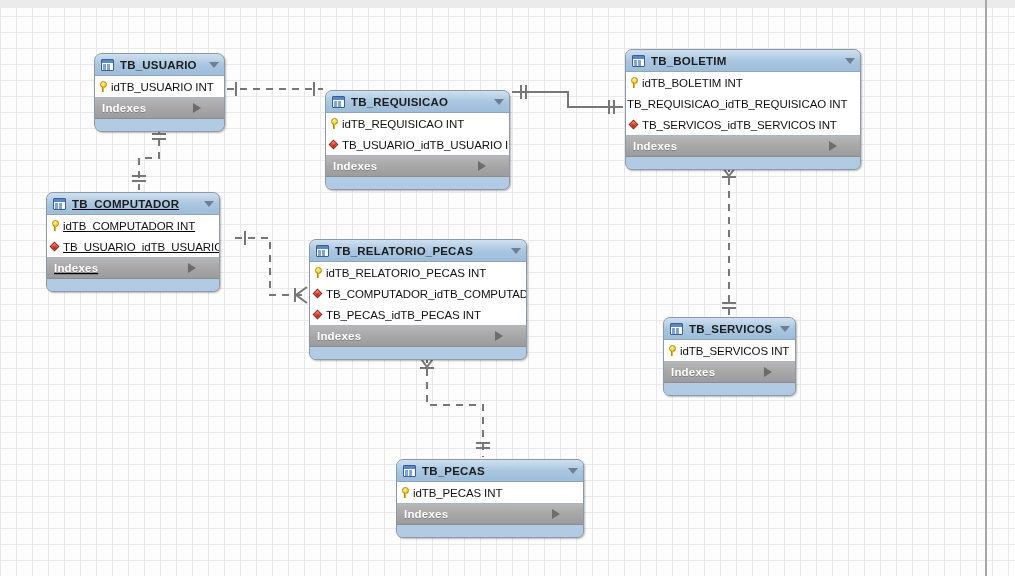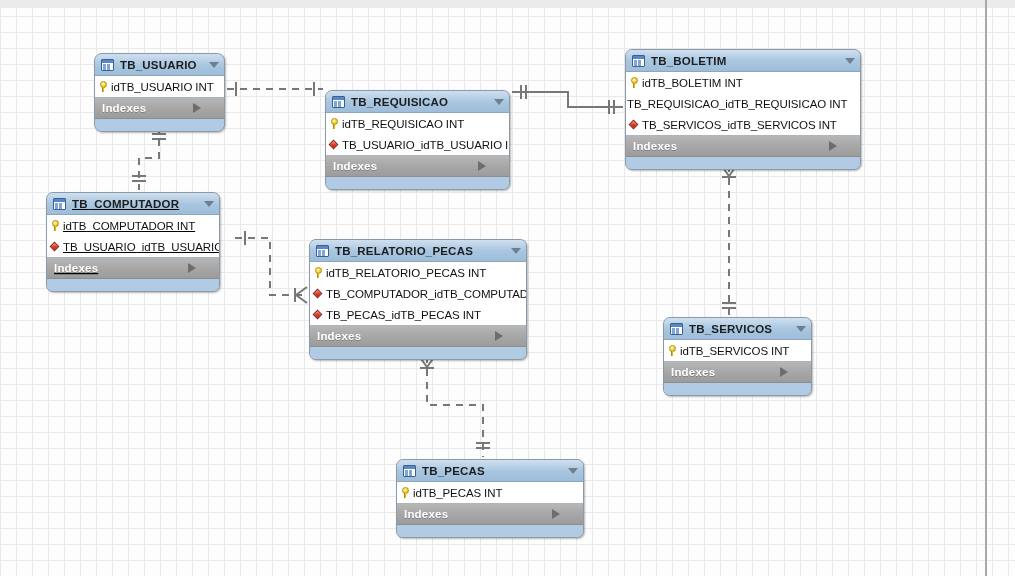--- a/index.html
+++ b/index.html
@@ -357,21 +357,21 @@
         <span class="col-name">TB_PECAS_idTB_PECAS INT</span>
       </div>
     </div>
     <div class="tbl-indexes">
       <span class="idx-label">Indexes</span>
       <span class="idx-caret"></span>
     </div>
     <div class="tbl-footer"></div>
   </div>
 
-  <div class="tbl" style="left:663px; top:317px; width:149px;">
+  <div class="tbl" style="left:663px; top:317px; width:133px;">
     <div class="tbl-header">
       <span class="tbl-icon"></span>
       <span class="tbl-title">TB_SERVICOS</span>
       <span class="tbl-caret"></span>
     </div>
     <div class="tbl-cols">
       <div class="col-row">
         <span class="ic ic-key"></span>
         <span class="col-name">idTB_SERVICOS INT</span>
       </div>

